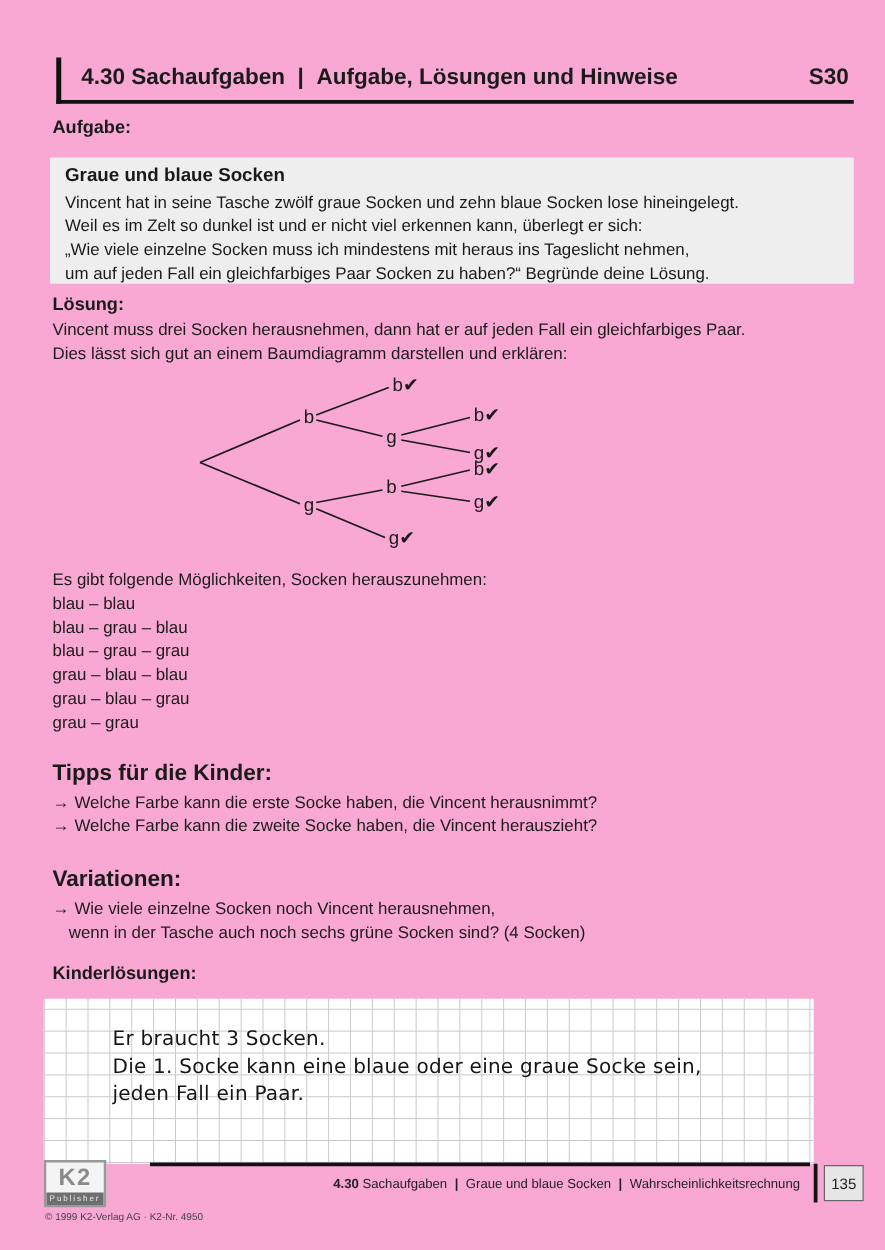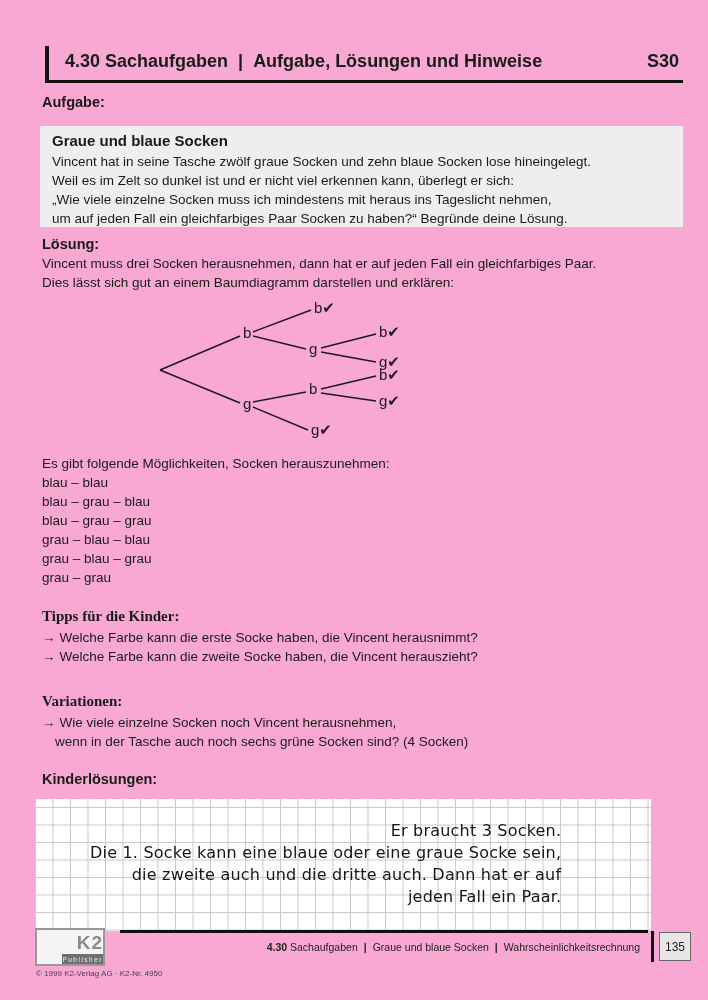--- a/index.html
+++ b/index.html
@@ -27,44 +27,44 @@
   .body-text { font-size:13.5px; line-height:19px; }
   .loesung-text { position:absolute; left:42px; top:254px; }
   
   .tree-wrap { position:absolute; left:140px; top:292px; }
   .tree-wrap text { font-family:"Liberation Sans", sans-serif; font-size:15px; fill:#1a1a1a; }
   
   .possibilities { position:absolute; left:42px; top:454px; font-size:13.5px; line-height:19px; }
   
   .tipps { position:absolute; left:42px; top:608px; }
   .variationen { position:absolute; left:42px; top:693px; }
-  .block-label { font-weight:bold; font-size:15px; margin-bottom:3px;font-family:Liberation Serif, serif; }
+  .block-label { font-weight:bold; font-size:18px; margin-bottom:3px; }
   .arrow { margin-right:4px; }
   .indent { padding-left:13px; }
   
   .kinder-label { top:771px; }
   .grid-paper {
     position:absolute; left:35px; top:799px; width:616px; height:132px;
     background-color:#ffffff;
     background-image:
       linear-gradient(to right, #c9c9c9 1px, transparent 1px),
       linear-gradient(to bottom, #c9c9c9 1px, transparent 1px);
     background-size:17.5px 17.5px;
     background-position:0 8px;
   }
   .handwriting {
     position:absolute; left:55px; top:21px;
     font-family:"DejaVu Sans", sans-serif; font-size:16px; line-height:22px;
-    color:#151515; letter-spacing:0.2px; white-space:nowrap;text-align:right;
+    color:#151515; letter-spacing:0.2px; white-space:nowrap;
   }
   
   .footer-logo {
-    position:absolute; left:35px; top:928px; width:70px; height:38px;
+    position:absolute; left:35px; top:928px; width:50px; height:38px;
     border:2px solid #999; background:#f4f4f4; display:flex; flex-direction:column;
-    justify-content:flex-end; overflow:hidden;align-items:flex-end;
+    justify-content:flex-end; overflow:hidden;
   }
   .logo-k2 { text-align:center; font-weight:bold; font-size:19px; color:#8a8a8a; line-height:22px; letter-spacing:1px; }
   .logo-pub { background:#6f6f6f; color:#eeeeee; font-size:6.5px; text-align:center; padding:1.5px 0; letter-spacing:1.5px; }
   .footer-rule { position:absolute; left:120px; top:930px; width:528px; height:3px; background:#111; }
   .footer-text {
     position:absolute; left:128px; top:941px; width:512px; text-align:right;
     font-size:10.5px; color:#222; white-space:nowrap;
   }
   .footer-text .b { font-weight:bold; }
   .footer-text .fsep { font-weight:bold; margin:0 6px; }
@@ -158,21 +158,20 @@
     </div>
     <div class="body-text indent">wenn in der Tasche auch noch sechs grüne Socken sind? (4 Socken)</div>
   </div>
 
   <div class="section-label kinder-label">Kinderlösungen:</div>
 
   <div class="grid-paper">
     <div class="handwriting">
       <div>Er braucht 3 Socken.</div>
       <div>Die 1. Socke kann eine blaue oder eine graue Socke sein,</div>
-      <div>die zweite auch und die dritte auch. Dann hat er auf</div>
       <div>jeden Fall ein Paar.</div>
     </div>
   </div>
 
   <div class="footer-logo">
     <div class="logo-k2">K2</div>
     <div class="logo-pub">Publisher</div>
   </div>
   <div class="footer-rule"></div>
   <div class="footer-text">

